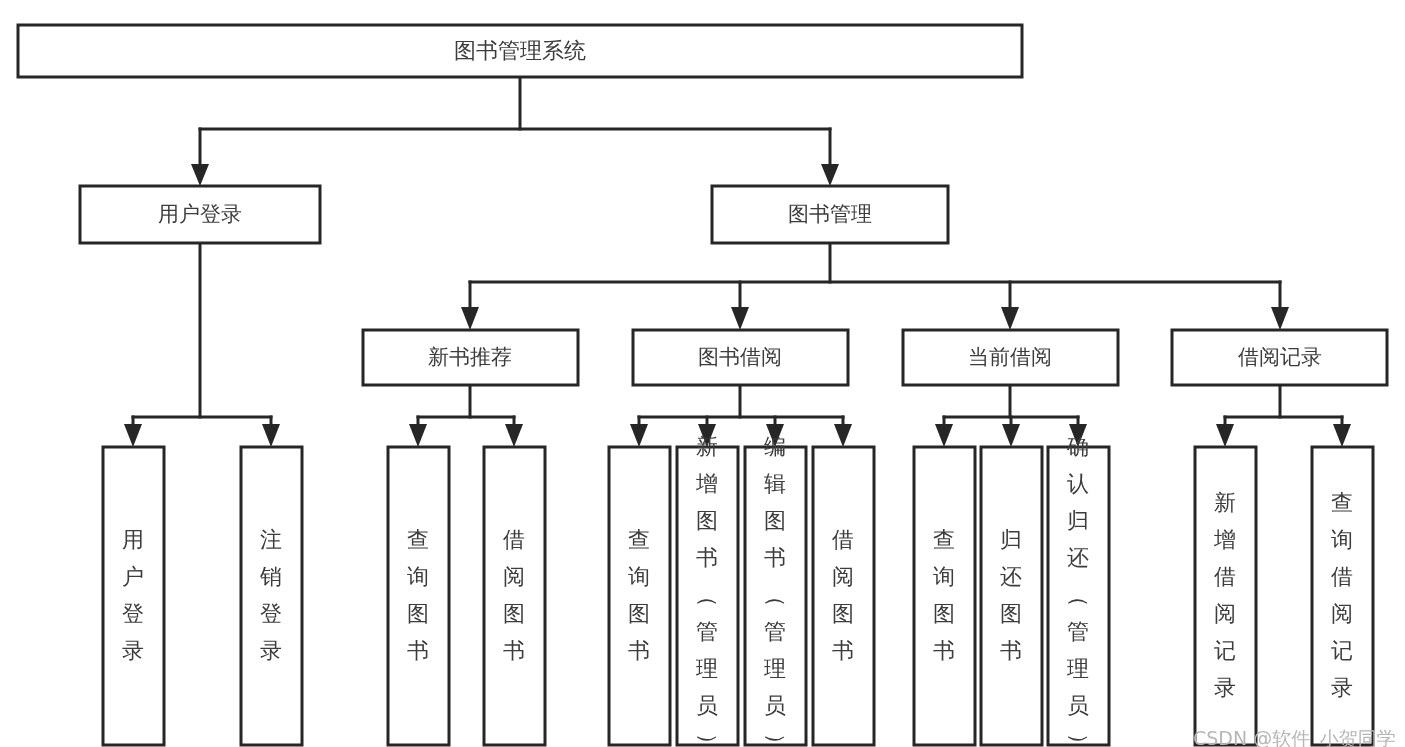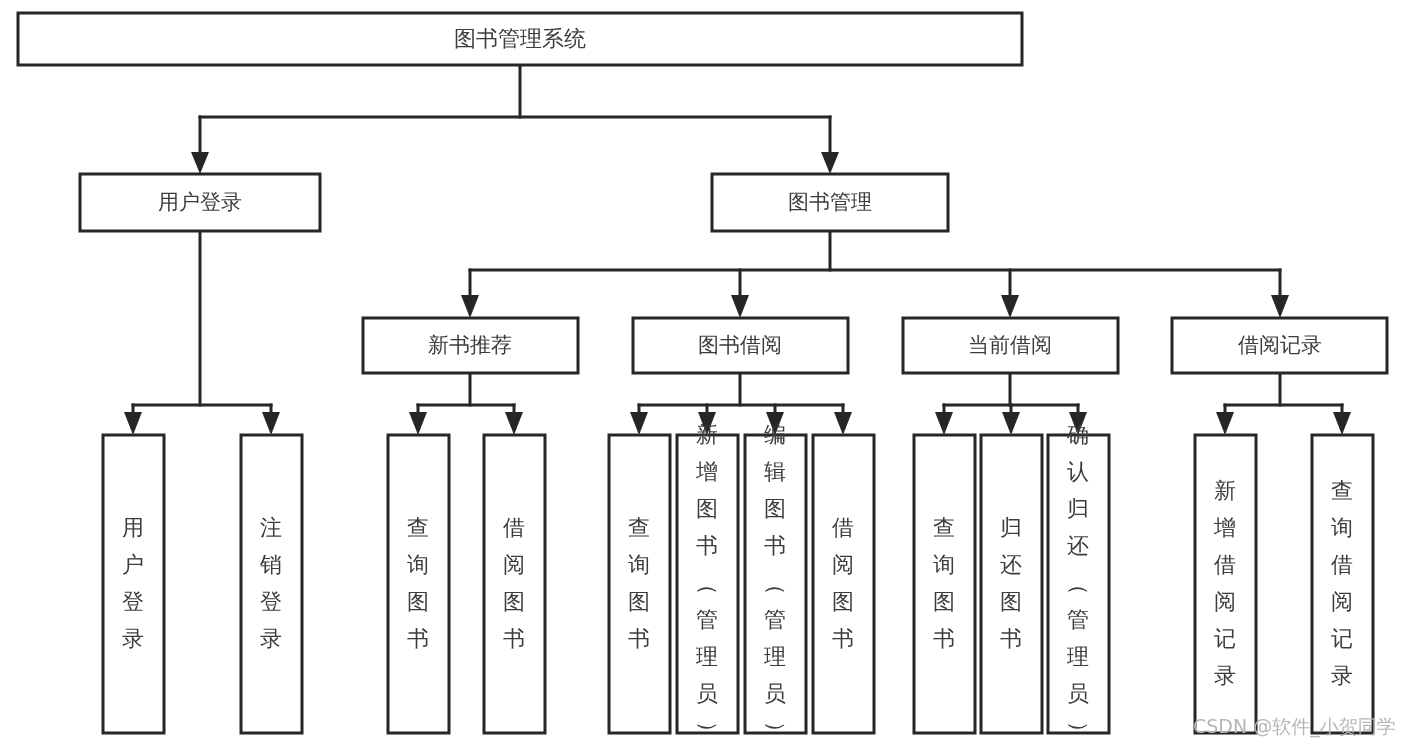--- a/index.html
+++ b/index.html
@@ -11,21 +11,21 @@
   body {
     width: 1405px;
     height: 747px;
     overflow: hidden;
     font-family: "DejaVu Sans", "Liberation Sans", sans-serif;
     position: relative;
   }
   #diagram-root {
     position: absolute;
     left: 0;
-    top: 0;
+    top: 12px;
     width: 1405px;
     height: 595px;
   }
   svg#chart-svg {
     display: block;
     width: 1405px;
     height: 747px;
   }
   .node-box {
     fill: #ffffff;

